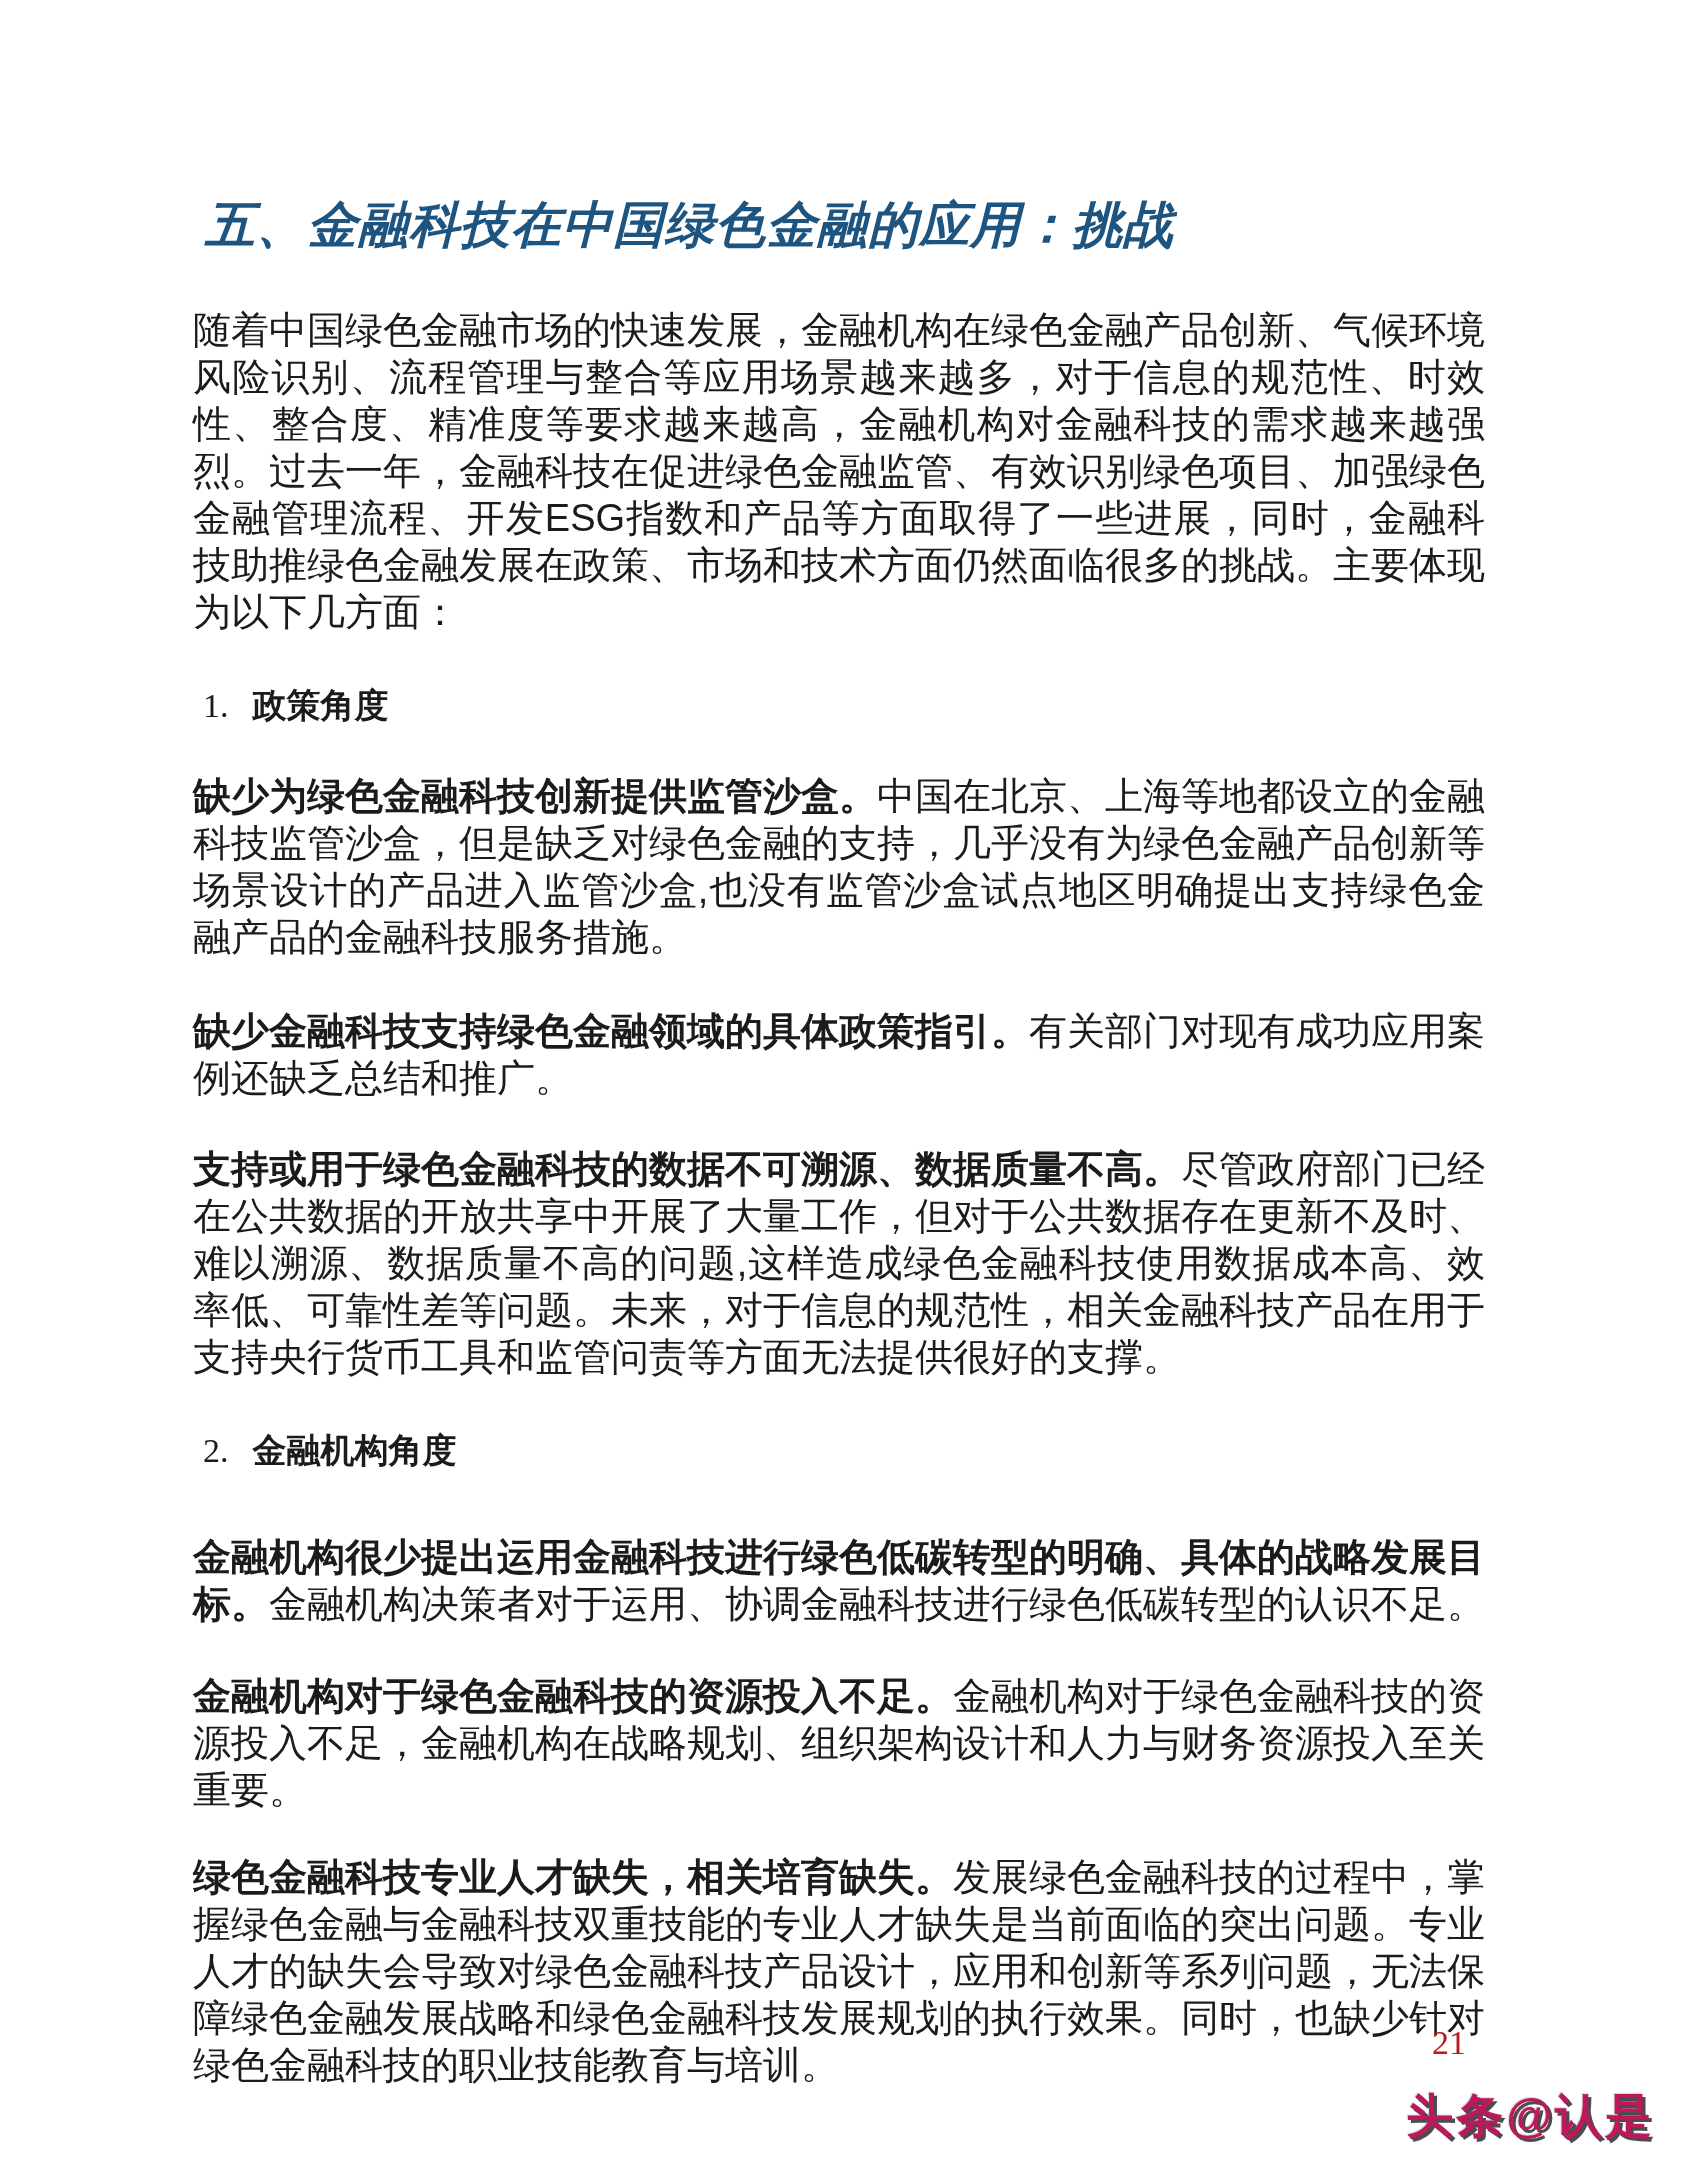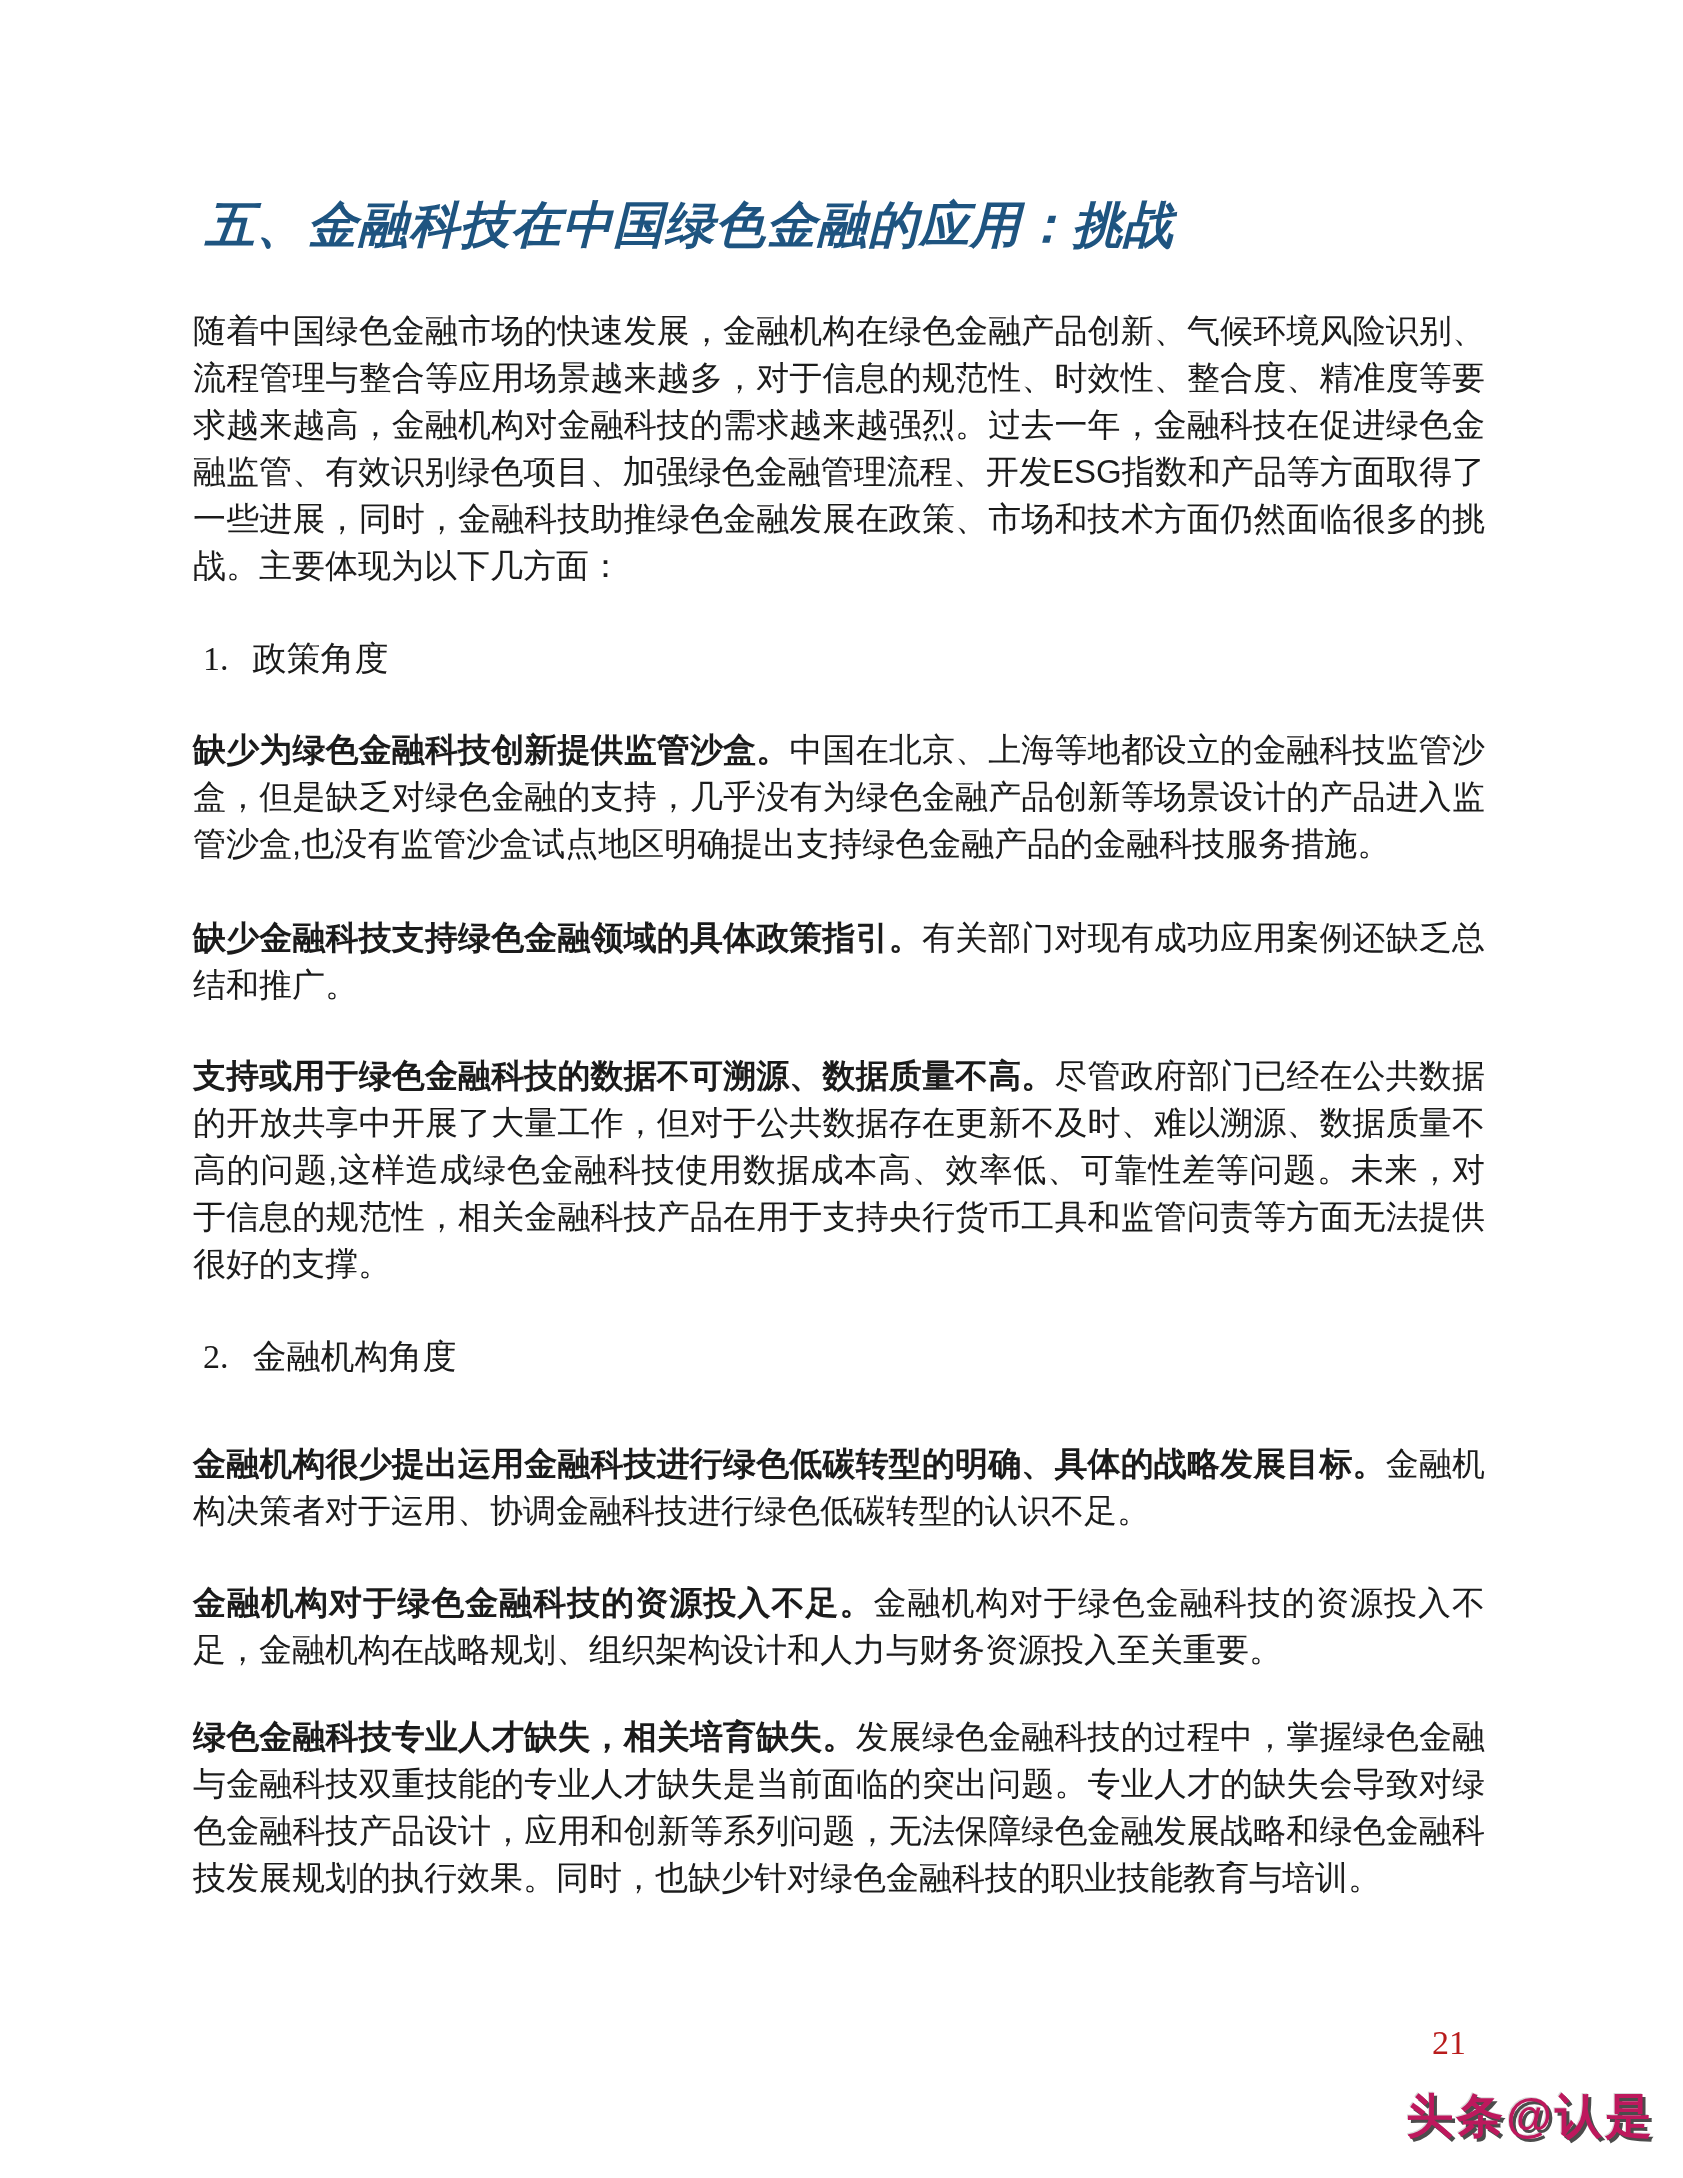--- a/index.html
+++ b/index.html
@@ -21,21 +21,21 @@
     margin: 194px 0 0 12px;
     font-size: 50px;
     line-height: 63px;
     font-weight: bold;
     color: #1e5480;
     letter-spacing: 1px;
     white-space: nowrap;
     font-style: italic;
   }
   .para {
-    font-size: 33px;
+    font-size: 38px;
     line-height: 47px;
     text-align: justify;
     text-justify: inter-character;
     margin: 44px 0 0 0;
   }
   .para strong { font-weight: bold; }
   .intro { margin-top: 50px; }
   .mt-47 { margin-top: 47px; }
   .mt-46 { margin-top: 60px; }
   .mt-45 { margin-top: 45px; }
@@ -44,21 +44,21 @@
   .section-heading {
     margin: 46px 0 0 10px;
     font-size: 34px;
     line-height: 47px;
   }
   .sec-num {
     font-family: "Liberation Serif", serif;
     font-size: 34px;
     margin-right: 24px;
   }
-  .sec-title { font-weight: normal; }
+  .sec-title { font-weight: bold; }
   .page-number {
     position: absolute;
     top: 2024px;
     left: 1432px;
     font-family: "Liberation Serif", serif;
     font-size: 34px;
     color: #b91c1c;
   }
   .watermark {
     position: absolute;

